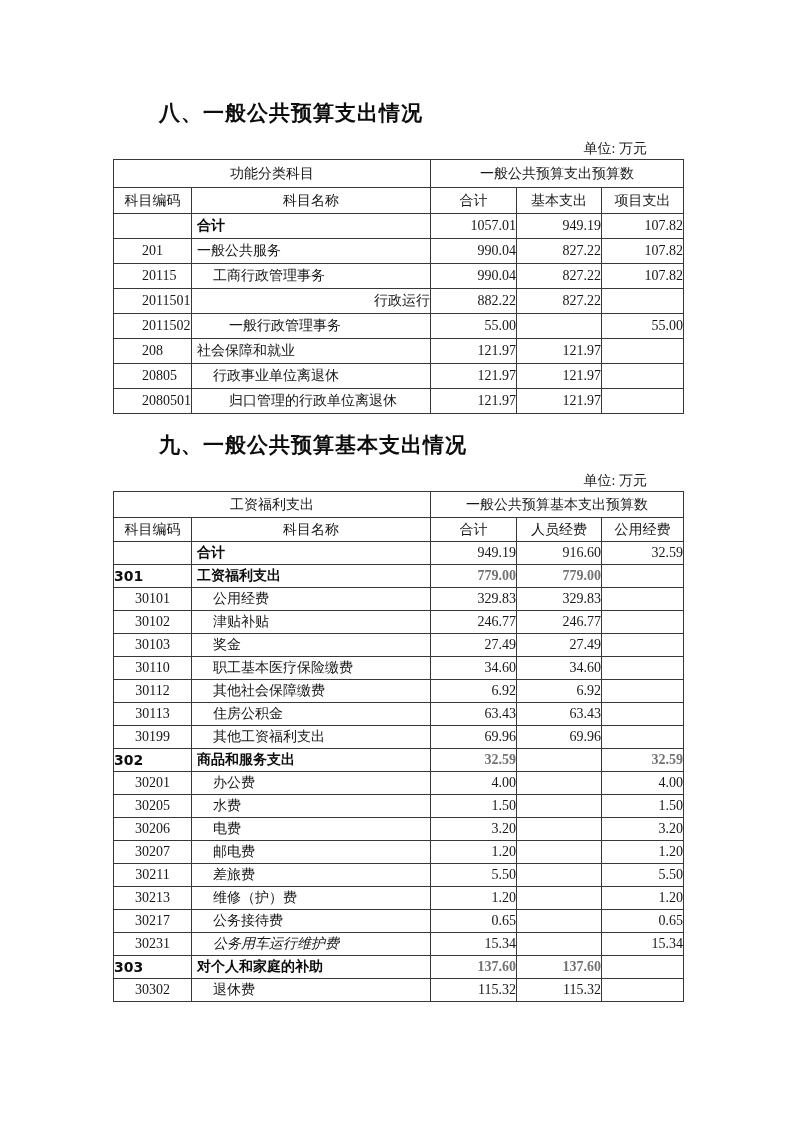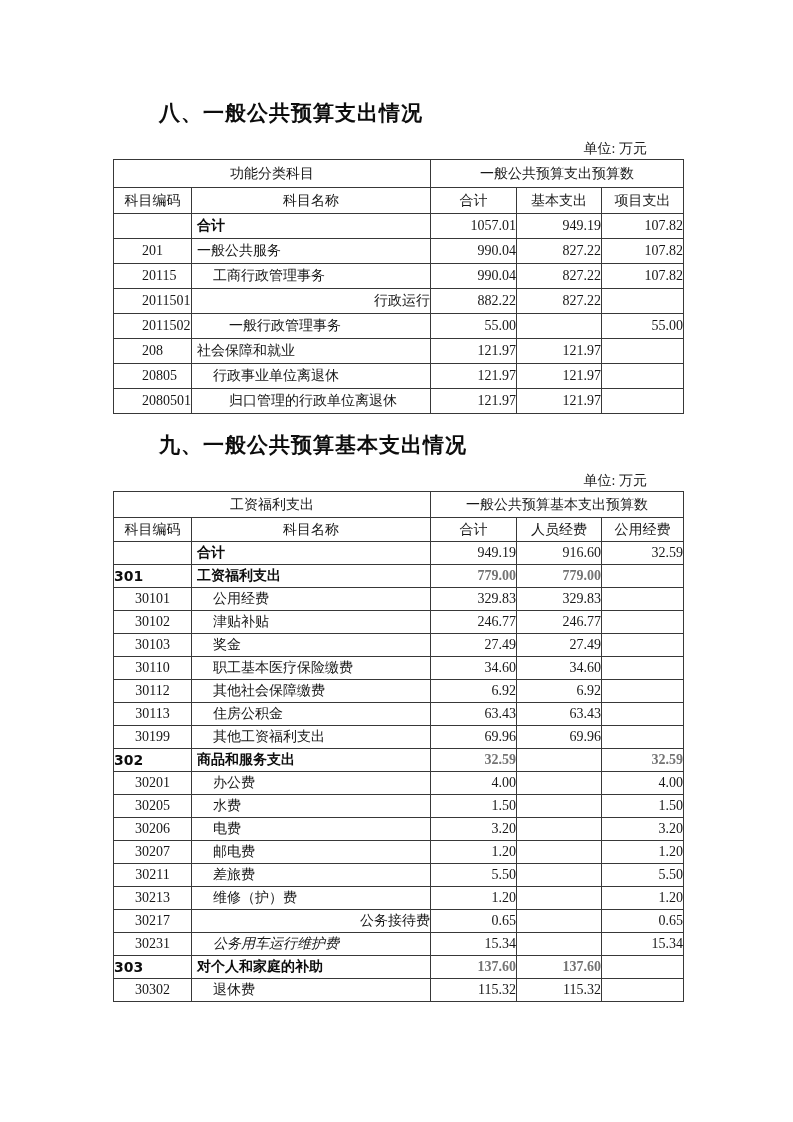--- a/index.html
+++ b/index.html
@@ -289,21 +289,21 @@
           </tr>
           <tr>
             <td class="c-code center">30213</td>
             <td class="c-name" style="padding-left: 21px;">维修（护）费</td>
             <td class="c-num">1.20</td>
             <td class="c-num"></td>
             <td class="c-num">1.20</td>
           </tr>
           <tr>
             <td class="c-code center">30217</td>
-            <td class="c-name" style="padding-left: 21px; text-align: right;">公务接待费</td>
+            <td class="c-name" style="padding-left: 21px;">公务接待费</td>
             <td class="c-num">0.65</td>
             <td class="c-num"></td>
             <td class="c-num">0.65</td>
           </tr>
           <tr>
             <td class="c-code center">30231</td>
             <td class="c-name" style="padding-left: 21px; font-style: italic;">公务用车运行维护费</td>
             <td class="c-num">15.34</td>
             <td class="c-num"></td>
             <td class="c-num">15.34</td>

